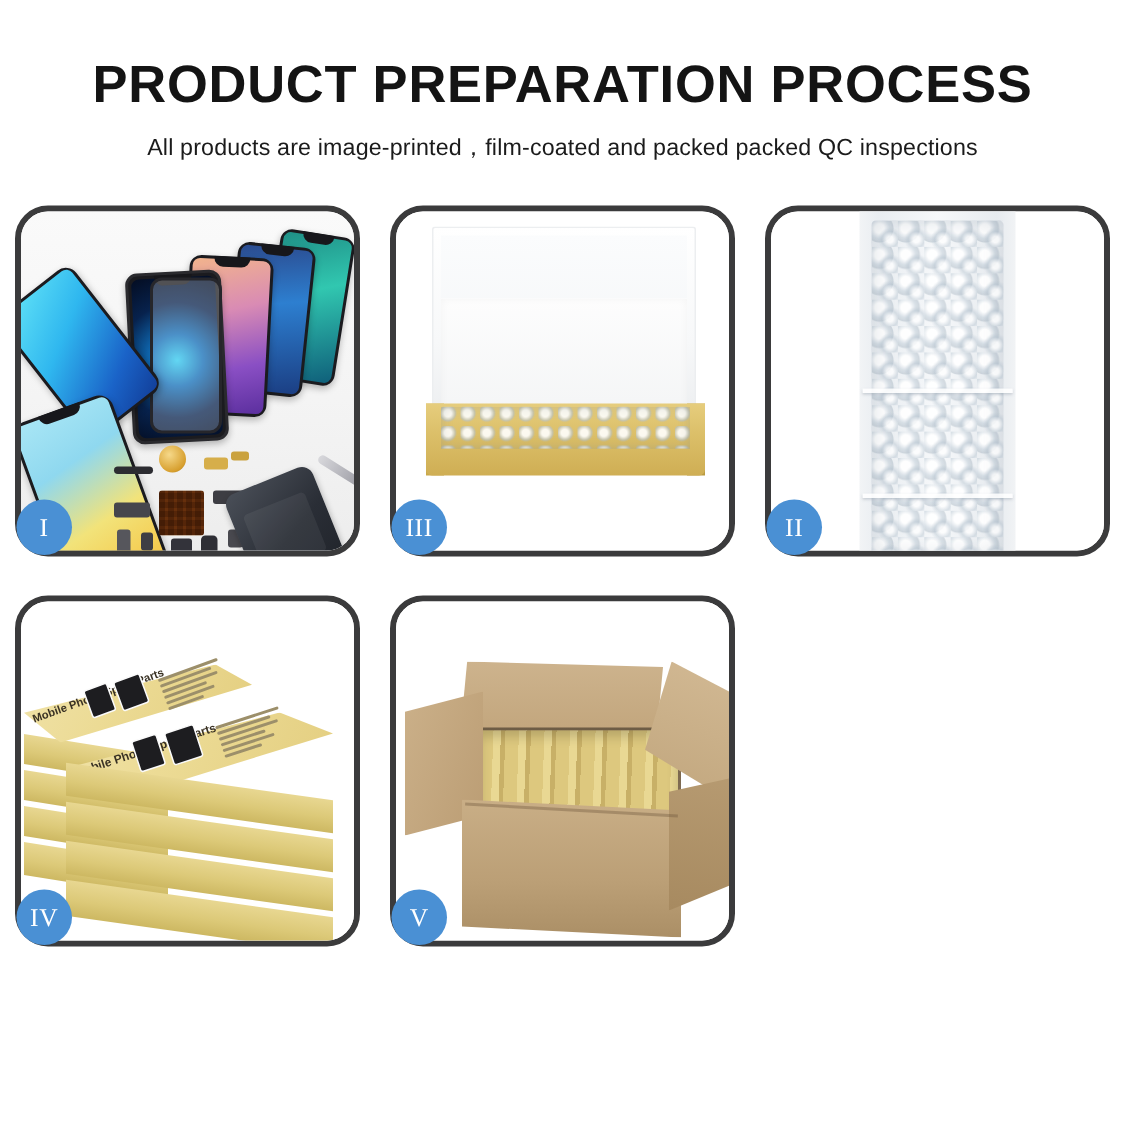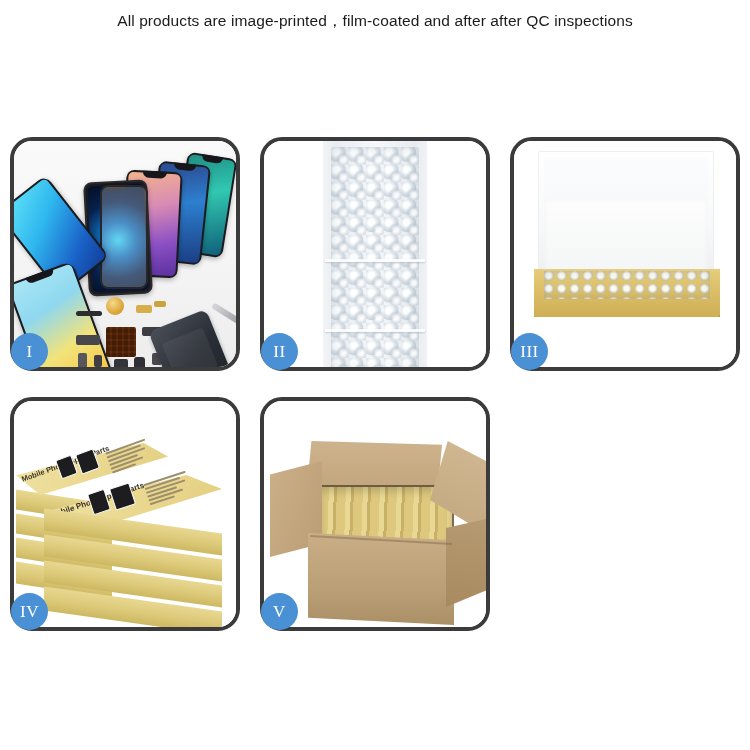--- a/index.html
+++ b/index.html
@@ -213,21 +213,22 @@
   .c6-film{position:absolute;left:132px;top:22px;width:78px;height:30px;
      background:linear-gradient(120deg,rgba(236,240,243,.9),rgba(250,252,253,.5));
      clip-path:polygon(16% 0,100% 18%,84% 100%,0 72%);}
 </style>
 </head>
 <body>
 
 <div class="page">
 
   <div class="header">
-    <p class="subtitle">All products are image-printed，film-coated and after after QC inspections</p>
+    <h1 class="title">PRODUCT PREPARATION PROCESS</h1>
+    <p class="subtitle">All products are image-printed，film-coated and packed packed QC inspections</p>
   </div>
 
   <div class="grid">
 
     <div class="panel">
       <div class="panel-inner p1">
         <div class="phone ph-f">
             <div class="scr"></div>
             <div class="notch"></div>
           </div>
@@ -266,39 +267,39 @@
         <div class="part pt12"></div>
         <div class="part pt13"></div>
         <div class="backplate"></div>
         <div class="tool"></div>
 
       </div>
       <div class="badge">I</div>
     </div>
 
     <div class="panel">
-      <div class="panel-inner p2">
-        <div class="wrapstrip"></div>
-        <div class="bubbles"></div>
-        <div class="wrapseam" style="top:118px;"></div>
-        <div class="wrapseam" style="top:188px;"></div>
-      </div>
-      <div class="badge">II</div>
-    </div>
-
-    <div class="panel">
       <div class="panel-inner p3">
         <div class="wb-lid"></div>
         <div class="wb-foam"></div>
         <div class="wb-side"></div>
         <div class="wb-side-r"></div>
         <div class="wb-tray"></div>
         <div class="wb-tray-in"></div>
       </div>
       <div class="badge">III</div>
+    </div>
+
+    <div class="panel">
+      <div class="panel-inner p2">
+        <div class="wrapstrip"></div>
+        <div class="bubbles"></div>
+        <div class="wrapseam" style="top:118px;"></div>
+        <div class="wrapseam" style="top:188px;"></div>
+      </div>
+      <div class="badge">II</div>
     </div>
 
     <div class="panel">
       <div class="panel-inner p4">
 
         <div class="yfront" style="left:2px;top:96px;width:96px;height:20px;transform:skewY(9deg);"></div>
         <div class="yfront" style="left:2px;top:120px;width:96px;height:20px;transform:skewY(9deg);"></div>
         <div class="yfront" style="left:2px;top:144px;width:96px;height:20px;transform:skewY(9deg);"></div>
         <div class="yfront" style="left:2px;top:168px;width:96px;height:22px;transform:skewY(9deg);"></div>
 

